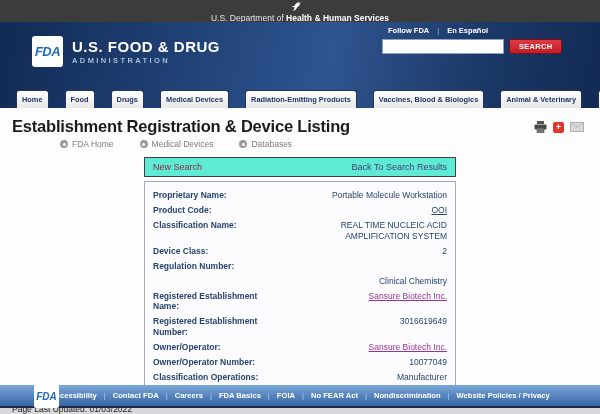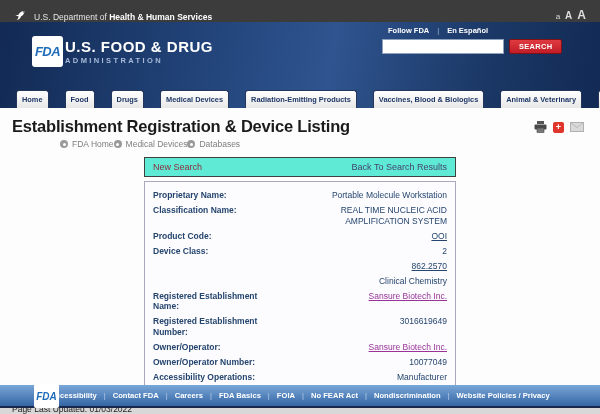--- a/index.html
+++ b/index.html
@@ -5,40 +5,40 @@
   * { margin:0; padding:0; box-sizing:border-box; }
   html,body { width:600px; height:414px; }
   body {
     font-family:"Liberation Sans","DejaVu Sans",sans-serif;
     background:#ffffff; overflow:hidden; position:relative;
   }
 
   
   .hhs-bar {
     height:22px; background:#3c3c3c; color:#e6e6e6;
-    display:flex; align-items:flex-end; padding:0 14px; font-size:8.5px;
+    display:flex; align-items:center; padding:0 14px; font-size:8.5px;flex-direction:column;
   }
   .hhs-bar .eagle { margin-right:7px; display:flex; align-items:center; }
   .hhs-bar b { color:#ffffff; }
   .font-sizes { margin-left:auto; color:#dddddd; display:flex; align-items:baseline; gap:5px; }
   .fs-s { font-size:8px; } .fs-m { font-size:10px; font-weight:bold;} .fs-l { font-size:12px; font-weight:bold;}
 
   
   .blue-header {
     height:86px;
     background:linear-gradient(100deg,#122a54 0%,#24477e 38%,#2f548f 55%,#1b3866 80%,#122a54 100%);
     position:relative;
   }
   .brand { position:absolute; left:32px; top:14px; display:flex; align-items:center; }
   .fda-box {
     width:31px; height:31px; background:#ffffff; border-radius:3px;
     display:flex; align-items:center; justify-content:center;
     color:#1e6bb8; font-weight:bold; font-style:italic; font-size:13px; letter-spacing:-.5px;
   }
-  .brand-text { margin-left:2px; color:#ffffff; }
+  .brand-text { margin-left:9px; color:#ffffff; }
   .brand-line1 { font-size:15px; font-weight:bold; letter-spacing:.5px; }
   .brand-line2 { font-size:7.5px; letter-spacing:2.4px; color:#a7bbd9; font-weight:bold; margin-top:1px; }
 
   .header-right { position:absolute; right:28px; top:4px; width:190px;margin-left:36px; }
   .follow-row { color:#ffffff; font-size:7.5px; font-weight:bold; display:flex; gap:8px; padding-left:6px; }
   .follow-row .pipe { color:#9fb4d4; font-weight:normal; }
   .search-row { display:flex; margin-top:4px; align-items:center; }
   .search-input {
     width:122px; height:15px; border:1px solid #8ea2c0; background:#ffffff;
     font-size:8px; padding:0 4px; outline:none;
@@ -58,21 +58,21 @@
     background:linear-gradient(#ffffff,#e7e7e7);
     border:1px solid #24365c; border-bottom:none;
     border-radius:3px 3px 0 0;
     color:#1f3765; font-size:7.4px; font-weight:bold;
     padding:4px 5px 4px; white-space:nowrap; cursor:pointer;
   }
 
   
   .content { height:277px; padding:0 12px; position:relative; background:#fdfdfd; }
   .page-title { font-size:16.5px; font-weight:bold; color:#1b1b1b; padding-top:9px; letter-spacing:-.2px; }
-  .breadcrumbs { display:flex; align-items:center; gap:0; margin-top:3px;padding-left:48px; }
+  .breadcrumbs { display:flex; align-items:center; gap:26px; margin-top:3px;padding-left:48px; }
   .crumb { display:flex; align-items:center; gap:4px; color:#7e7e7e; font-size:8.5px; cursor:pointer; }
   .crumb-icon {
     width:8px; height:8px; border-radius:50%; background:#9a9a9a;
     display:inline-block; position:relative;
   }
   .crumb-icon::after {
     content:""; position:absolute; left:2.5px; top:2.5px; width:3px; height:3px;
     border-radius:50%; background:#ffffff;
   }
   .page-actions { position:absolute; top:13px; right:16px; display:flex; gap:6px; align-items:center; }
@@ -212,33 +212,33 @@
     <div class="panel-header">
       <a class="lnk-maroon">New Search</a>
       <a class="lnk-back">Back To Search Results</a>
     </div>
     <div class="panel-body">
         <div class="t-row">
           <div class="t-label">Proprietary Name:</div>
           <div class="t-value">Portable Molecule Workstation</div>
         </div>
         <div class="t-row">
+          <div class="t-label">Product Code:</div>
+          <div class="t-value"><a class="lnk-navy">OOI</a></div>
+        </div>
+        <div class="t-row">
           <div class="t-label">Classification Name:</div>
           <div class="t-value">REAL TIME NUCLEIC ACID AMPLIFICATION SYSTEM</div>
         </div>
         <div class="t-row">
-          <div class="t-label">Product Code:</div>
-          <div class="t-value"><a class="lnk-navy">OOI</a></div>
-        </div>
-        <div class="t-row">
           <div class="t-label">Device Class:</div>
           <div class="t-value">2</div>
         </div>
         <div class="t-row">
-          <div class="t-value"><a class="lnk-navy">862.2570</a></div>
+          <div class="t-label">Regulation Number:</div>
         </div>
         <div class="t-row">
           <div class="t-value">Clinical Chemistry</div>
         </div>
         <div class="t-row">
           <div class="t-label">Registered Establishment Name:</div>
           <div class="t-value"><a class="lnk-purple">Sansure Biotech Inc.</a></div>
         </div>
         <div class="t-row">
           <div class="t-label">Registered Establishment Number:</div>
@@ -246,21 +246,21 @@
         </div>
         <div class="t-row">
           <div class="t-label">Owner/Operator:</div>
           <div class="t-value"><a class="lnk-purple">Sansure Biotech Inc.</a></div>
         </div>
         <div class="t-row">
           <div class="t-label">Owner/Operator Number:</div>
           <div class="t-value">10077049</div>
         </div>
         <div class="t-row">
-          <div class="t-label">Accessibility Operations:</div>
+          <div class="t-label">Classification Operations:</div>
           <div class="t-value">Manufacturer</div>
         </div>
       </div>
   </div>
 
   <div class="info">
     <div>Page Last Updated: 01/03/2022</div>
 
   </div>
 </div>

